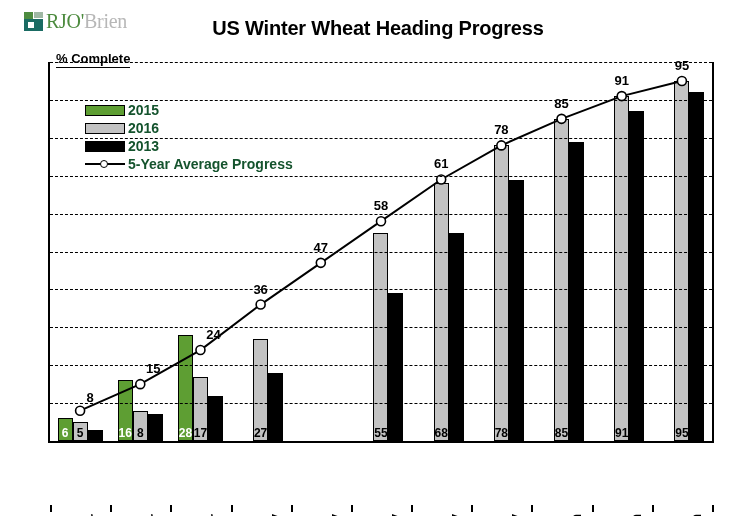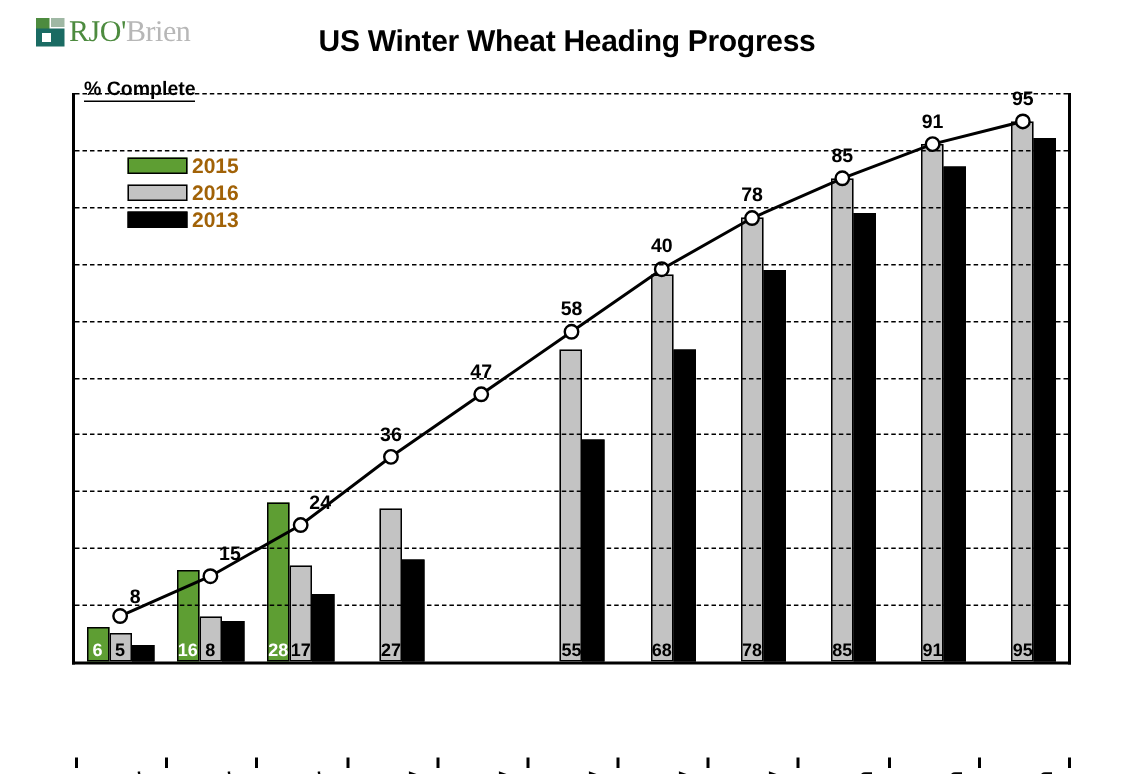--- a/index.html
+++ b/index.html
@@ -180,21 +180,21 @@
     padding-bottom: 1px;
   }
 
   
   #legend {
     position: absolute;
     left: 85px;
     top: 102px;
     font-size: 14px;
     font-weight: bold;
-    color: #a16207;
+    color: #14532d;
   }
   .legend-row {
     display: flex;
     align-items: center;
     height: 16px;
     margin-bottom: 2px;
   }
   .swatch {
     width: 40px;
     height: 11px;
@@ -377,33 +377,40 @@
     <div class="xlabel" style="left: 578.727px;">14-Jun</div>
     <div class="xtick-mark" style="left: 601.818px;"></div>
     <div class="xlabel" style="left: 638.909px;">21-Jun</div>
     <div class="xtick-mark" style="left: 662px;"></div>
     <div class="avglabel" style="left: 20.0909px; top: 328.68px;">8</div>
     <div class="avglabel" style="left: 83.2727px; top: 300.15px;">15</div>
     <div class="avglabel" style="left: 143.455px; top: 266.04px;">24</div>
     <div class="avglabel" style="left: 190.636px; top: 220.56px;">36</div>
     <div class="avglabel" style="left: 250.818px; top: 178.87px;">47</div>
     <div class="avglabel" style="left: 311px; top: 137.18px;">58</div>
-    <div class="avglabel" style="left: 371.182px; top: 95.49px;">40</div>
+    <div class="avglabel" style="left: 371.182px; top: 95.49px;">61</div>
     <div class="avglabel" style="left: 431.364px; top: 61.38px;">78</div>
     <div class="avglabel" style="left: 491.545px; top: 34.85px;">85</div>
     <div class="avglabel" style="left: 551.727px; top: 12.11px;">91</div>
     <div class="avglabel" style="left: 611.909px; top: -3.05px;">95</div>
   </div>
 
 <div id="legend">
     <div class="legend-row">
       <span class="swatch s2015"></span>
       <span>2015</span>
     </div>
     <div class="legend-row">
       <span class="swatch s2014"></span>
       <span>2016</span>
     </div>
     <div class="legend-row">
       <span class="swatch s2013"></span>
       <span>2013</span>
     </div>
+    <div class="legend-row">
+      <span class="swatch-line">
+        <span class="ln"></span>
+        <span class="mk"></span>
+      </span>
+      <span>5-Year Average Progress</span>
+    </div>
   </div>
 
 </body></html>

